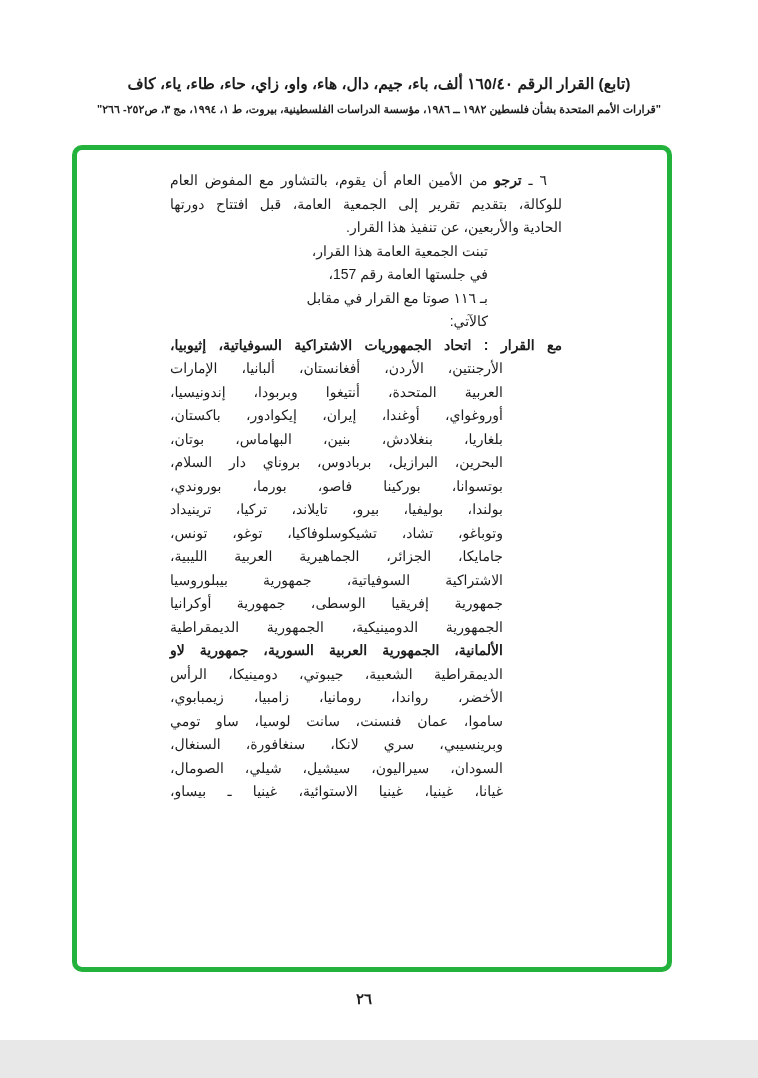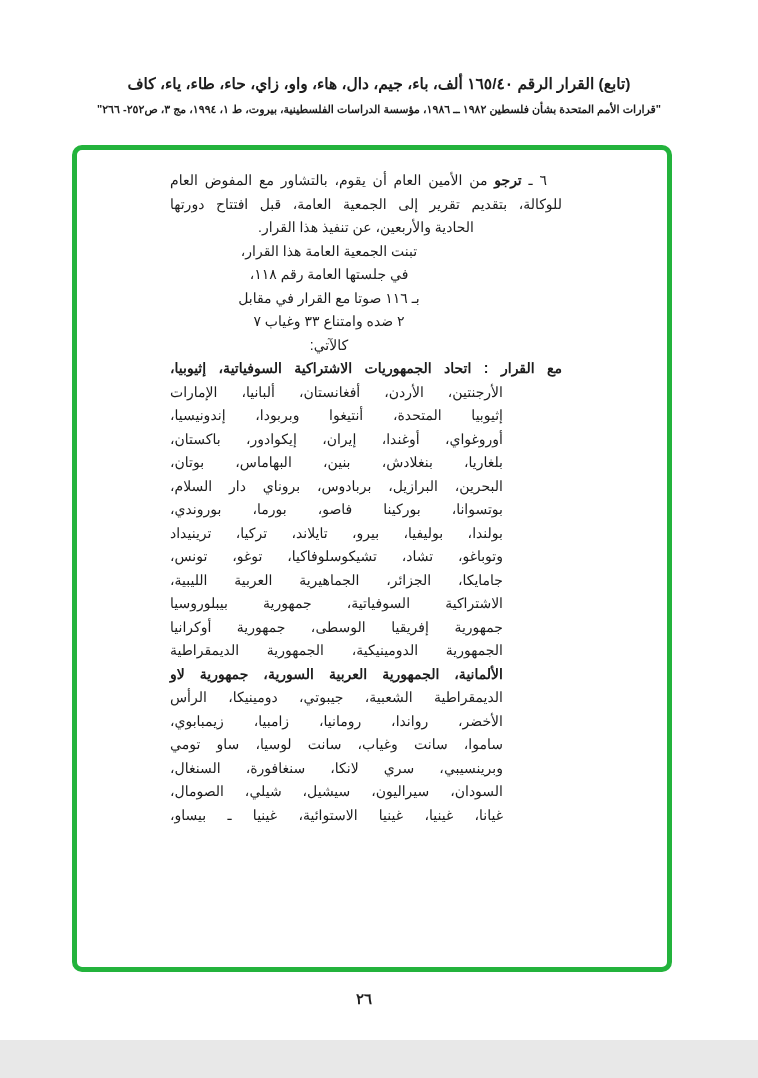--- a/index.html
+++ b/index.html
@@ -18,21 +18,21 @@
   }
   .green-box {
     position:absolute; left:72px; top:145px; width:600px; height:827px;
     box-sizing:border-box; border:5px solid var(--green,#23b33c);
     border-radius:10px; background:transparent;
   }
   .content {
     position:absolute; top:169px; right:196px; width:392px;
     font-size:14px; line-height:23.5px;
   }
-  .content .line { text-align:center; }
+  .content .line { text-align:right; }
   .content .just { text-align:justify; text-align-last:justify; text-justify:inter-word; }
   .indent1 { padding-right:15px; }
   .vote-block { padding-right:74px; }
   .heading-line { font-weight:bold; }
   .countries > div { margin-right:59px; }
   .bold { font-weight:bold; }
   .pagenum-wrap {
     position:absolute; top:990px; left:0; right:0; text-align:center;
     transform:translateX(-15px);
   }
@@ -51,47 +51,46 @@
   <div class="content">
 
     <div class="line just indent1"><span>٦ ـ</span>
 <span class="bold">ترجو</span>
 <span>من الأمين العام أن يقوم، بالتشاور مع المفوض العام</span></div>
     <div class="line just">للوكالة، بتقديم تقرير إلى الجمعية العامة، قبل افتتاح دورتها</div>
     <div class="line">الحادية والأربعين، عن تنفيذ هذا القرار.</div>
 
     <div class="vote-block">
         <div class="line">تبنت الجمعية العامة هذا القرار،</div>
-        <div class="line">في جلستها العامة رقم ١١٨،</div>
+        <div class="line">في جلستها العامة رقم 157،</div>
         <div class="line">بـ ١١٦ صوتا مع القرار في مقابل</div>
-        <div class="line">٢ ضده وامتناع ٣٣ وغياب ٧</div>
         <div class="line">كالآتي:</div>
       </div>
 
     <div class="line just heading-line"><span>مع القرار</span>
 <span>:</span>
 <span>اتحاد الجمهوريات الاشتراكية السوفياتية، إثيوبيا،</span></div>
 
     <div class="countries">
         <div class="line just">الأرجنتين، الأردن، أفغانستان، ألبانيا، الإمارات</div>
-        <div class="line just">إثيوبيا المتحدة، أنتيغوا وبربودا، إندونيسيا،</div>
+        <div class="line just">العربية المتحدة، أنتيغوا وبربودا، إندونيسيا،</div>
         <div class="line just">أوروغواي، أوغندا، إيران، إيكوادور، باكستان،</div>
         <div class="line just">بلغاريا، بنغلادش، بنين، البهاماس، بوتان،</div>
         <div class="line just">البحرين، البرازيل، بربادوس، بروناي دار السلام،</div>
         <div class="line just">بوتسوانا، بوركينا فاصو، بورما، بوروندي،</div>
         <div class="line just">بولندا، بوليفيا، بيرو، تايلاند، تركيا، ترينيداد</div>
         <div class="line just">وتوباغو، تشاد، تشيكوسلوفاكيا، توغو، تونس،</div>
         <div class="line just">جامايكا، الجزائر، الجماهيرية العربية الليبية،</div>
         <div class="line just">الاشتراكية السوفياتية، جمهورية بيبلوروسيا</div>
         <div class="line just">جمهورية إفريقيا الوسطى، جمهورية أوكرانيا</div>
         <div class="line just">الجمهورية الدومينيكية، الجمهورية الديمقراطية</div>
         <div class="line just bold">الألمانية، الجمهورية العربية السورية، جمهورية لاو</div>
         <div class="line just">الديمقراطية الشعبية، جيبوتي، دومينيكا، الرأس</div>
         <div class="line just">الأخضر، رواندا، رومانيا، زامبيا، زيمبابوي،</div>
-        <div class="line just">ساموا، سانت وغياب، سانت لوسيا، ساو تومي</div>
+        <div class="line just">ساموا، عمان فنسنت، سانت لوسيا، ساو تومي</div>
         <div class="line just">وبرينسيبي، سري لانكا، سنغافورة، السنغال،</div>
         <div class="line just">السودان، سيراليون، سيشيل، شيلي، الصومال،</div>
         <div class="line just">غيانا، غينيا، غينيا الاستوائية، غينيا ـ بيساو،</div>
       </div>
 
   </div>
 
   <div class="pagenum-wrap">
     <span class="pagenum">٢٦</span>
   </div>

